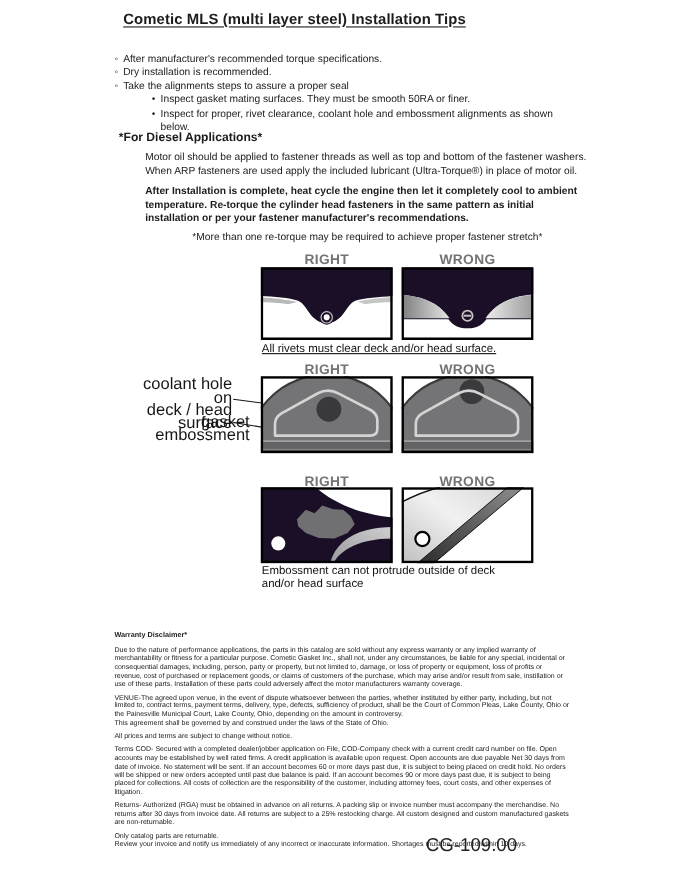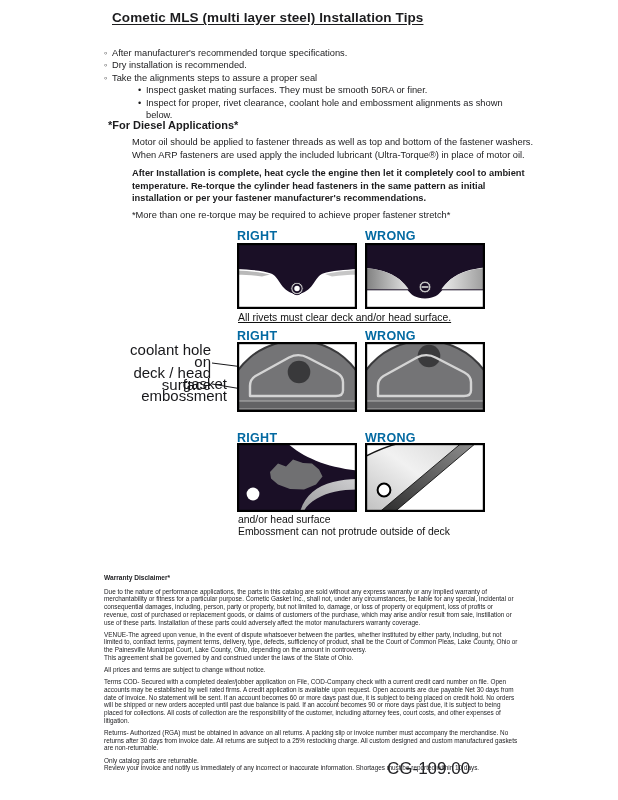--- a/index.html
+++ b/index.html
@@ -12,24 +12,24 @@
 
   .bullets { position:absolute; left:104px; top:47px; width:412px; font-size:9.3px; line-height:12.4px; }
   .b { display:flex; }
   .b .mk { width:8px; flex:0 0 8px; }
   .b.sub { margin-left:34px; }
 
   .diesel-h { position:absolute; left:108px; top:119px; font-size:11px; font-weight:bold; }
   .para { position:absolute; left:112px; width:404px; font-size:9.3px; line-height:12.6px;margin-left:20px; }
   .p1 { top:136px; }
   .p2 { top:167px;font-weight:bold; }
-  .p3 { top:209px; }
-
-  .fig-header { position:absolute; width:120px; text-align:left; font-size:12.5px;
-                font-weight:bold; color:#0369a1; letter-spacing:0.3px; }
+  .p3 { top:209px;text-align:center; }
+
+  .fig-header { position:absolute; width:120px; text-align:center; font-size:12.5px;
+                font-weight:bold; color:#737373; letter-spacing:0.3px; }
   .dbox { position:absolute; width:120px; }
   .dbox svg { display:block; }
   .cap { position:absolute; font-size:10.4px; color:#111; line-height:11.5px; }
 
   .lbl { position:absolute; font-size:15px; line-height:11.5px; text-align:right; color:#17171a; }
   .leader { position:absolute; left:205px; top:355px; }
 
   .disc { position:absolute; left:104px; top:574px; width:414px; font-size:6.4px;
           line-height:7.7px; color:#232326; }
   .disc .dh { font-weight:bold; margin:0 0 6px 0; font-size:6.6px; }
@@ -197,22 +197,22 @@
       <rect width="120" height="69" fill="#ffffff"></rect>
       <path d="M0,13.5 C12,7.5 24,2.5 35,0 L96.5,0 L14.5,69 L0,69 Z" fill="url(#gb)"></path>
       <path d="M0,13.5 C12,7.5 24,2.5 35,0" stroke="#141414" stroke-width="1.4" fill="none"></path>
       <path d="M96.5,0 L111,0 L29.5,69 L14.5,69 Z" fill="url(#gs)" stroke="#000000" stroke-width="0.8"></path>
       <circle cx="19" cy="47" r="6.4" fill="#ffffff" stroke="#000000" stroke-width="2"></circle>
       <rect x="1" y="1" width="118" height="67" fill="none" stroke="#000000" stroke-width="2.4"></rect>
     </svg>
   </div>
 
   <div class="cap" style="left:238px; top:514px;">
+    <div>Embossment can not protrude outside of deck</div>
     <div>and/or head surface</div>
-    <div>Embossment can not protrude outside of deck</div>
   </div>
 
   <div class="disc">
     <div class="dh">Warranty Disclaimer*</div>
     <p class="dp">Due to the nature of performance applications, the parts in this catalog are sold without any express warranty or any implied warranty of merchantability or fitness for a particular purpose.  Cometic Gasket Inc., shall not, under any circumstances, be liable for any special, incidental or consequential damages, including, person, party or property, but not limited to, damage, or loss of property or equipment, loss of profits or revenue, cost of purchased or replacement goods, or claims of customers of the purchase, which may arise and/or result from sale, instillation or use of these parts.  Installation of these parts could adversely affect the motor manufacturers warranty coverage.</p>
     <p class="dp ng">VENUE-The agreed upon venue, in the event of dispute whatsoever between the parties, whether instituted by either party, including, but not limited to, contract terms, payment terms, delivery, type, defects, sufficiency of product, shall be the Court of Common Pleas, Lake County, Ohio or the Painesville Municipal Court, Lake County, Ohio, depending on the amount in controversy.</p>
     <p class="dp">This agreement shall be governed by and construed under the laws of the State of Ohio.</p>
     <p class="dp">All prices and terms are subject to change without notice.</p>
     <p class="dp">Terms COD- Secured with a completed dealer/jobber application on File, COD-Company check with a current credit card number on file.  Open accounts may be established by well rated firms.  A credit application is available upon request.  Open accounts are due payable Net 30 days from date of invoice.  No statement will be sent.  If an account becomes 60 or more days past due, it is subject to being placed on credit hold.  No orders will be shipped or new orders accepted until past due balance is paid.  If an account becomes 90 or more days past due, it is subject to being placed for collections.  All costs of collection are the responsibility of the customer, including attorney fees, court costs, and other expenses of litigation.</p>
     <p class="dp">Returns- Authorized (RGA) must be obtained in advance on all returns.  A packing slip or invoice number must accompany the merchandise.  No returns after 30 days from invoice date.  All returns are subject to a 25% restocking charge.  All custom designed and custom manufactured gaskets are non-returnable.</p>

